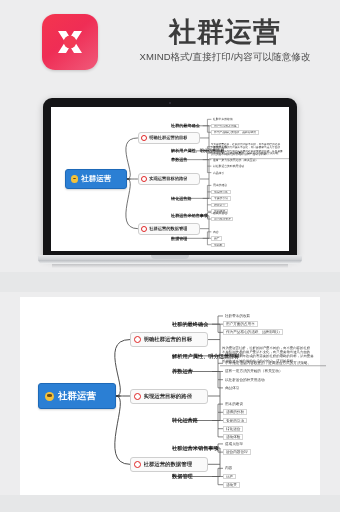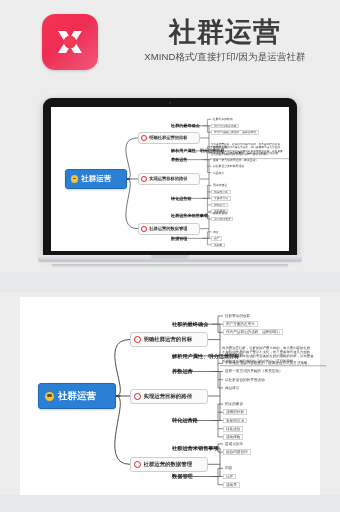--- a/index.html
+++ b/index.html
@@ -111,21 +111,21 @@
 
   <div class="header">
     <div class="logo">
       <svg width="40" height="40" viewBox="0 0 40 40" aria-hidden="true">
         <path d="M8 9 L16 9 L20 15.5 L24 9 L32 9 L25 20 L32 31 L24 31 L20 24.5 L16 31 L8 31 L15 20 Z" fill="#ffffff"></path>
         <circle cx="20" cy="20" r="6.4" fill="#f23a55"></circle>
       </svg>
     </div>
     <div class="title-wrap">
       <div class="title">社群运营</div>
-      <div class="subtitle">XMIND格式/直接打印/因为是运营社群</div>
+      <div class="subtitle">XMIND格式/直接打印/内容可以随意修改</div>
     </div>
   </div>
 
   <div class="laptop">
     <div class="lid">
       <div class="camera"></div>
       <div class="screen">
         <div class="map" id="map-small">
             <svg width="238" height="144">
               <path d="M75.84,72 C88.48,72 60.040000000000006,30.96 86.9,30.96" fill="none" stroke="#3a3a3a" stroke-width="0.7110000000000001"></path>

